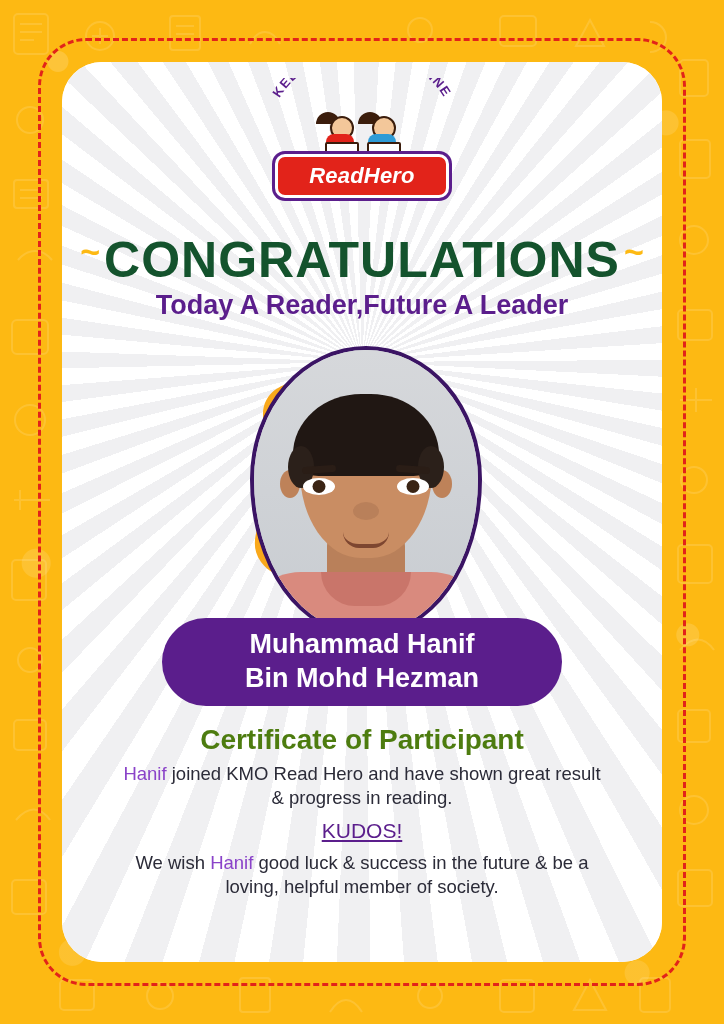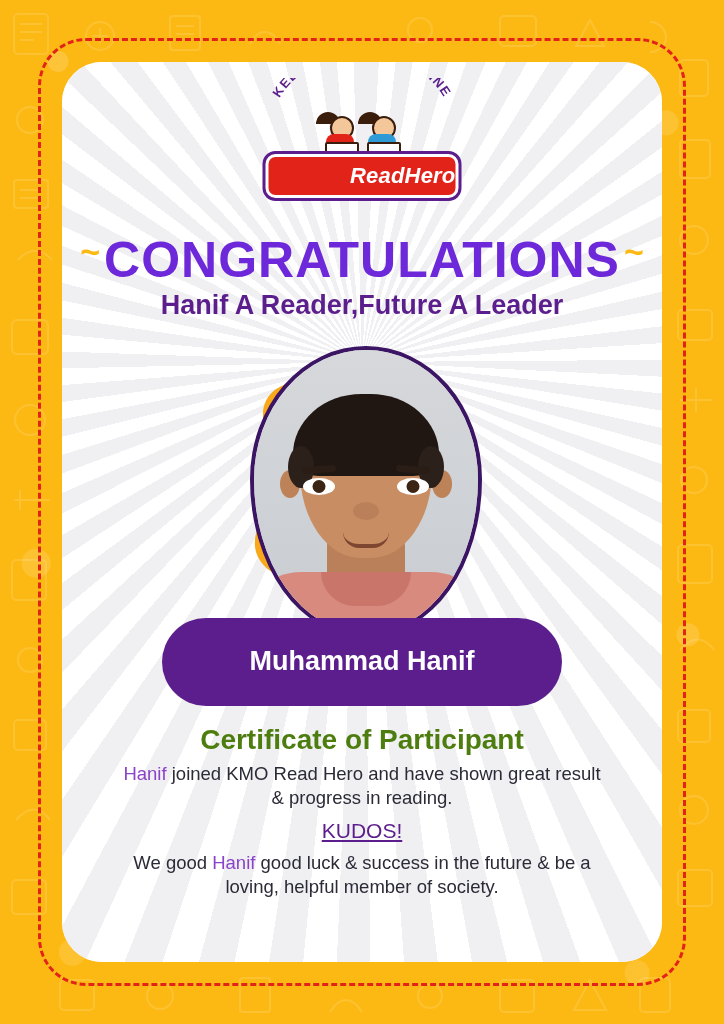--- a/index.html
+++ b/index.html
@@ -155,22 +155,21 @@
     transform: translateX(-50%);
     top: 76px;
     width: 168px;
     height: 38px;
     background: #E2231A;
     border: 3px solid #ffffff;
     border-radius: 10px;
     box-shadow: 0 0 0 3px #5B1E8C;
     display: flex;
     align-items: center;
-    justify-content: flex-end;
-    padding-left: 19px;
+    justify-content: center;
   }
   .logo-banner span {
     font-size: 22px;
     font-weight: bold;
     color: #ffffff;
     font-style: italic;
     letter-spacing: 0.2px;
   }
 
   
@@ -178,21 +177,21 @@
     position: absolute;
     top: 170px;
     left: 0;
     width: 100%;
     text-align: center;
   }
   .congrats {
     display: inline-block;
     font-size: 50px;
     font-weight: bold;
-    color: #6d28d9;
+    color: #14532d;
     letter-spacing: 1px;
     line-height: 1;
   }
   .swoosh {
     display: inline-block;
     color: #FDB913;
     font-size: 34px;
     font-weight: bold;
     vertical-align: 14px;
     margin: 0 4px;
@@ -398,21 +397,21 @@
           </div>
         </div>
         <div class="logo-banner">
           <span>ReadHero</span>
         </div>
       </div>
 
       <div class="congrats-row">
         <span class="swoosh">~</span><span class="congrats">CONGRATULATIONS</span><span class="swoosh">~</span>
       </div>
-      <div class="subtitle">Hanif A Reader,Future A Leader</div>
+      <div class="subtitle">Today A Reader,Future A Leader</div>
 
       <div class="photo-wrap">
         <svg class="blob-yellow" width="330" height="300" viewBox="0 0 330 300" aria-hidden="true">
           <path d="M70 92c-18-42 28-62 62-44 24 13 34-8 58-8 38 0 64 26 70 62 6 36-10 52-2 84 8 32-16 64-52 62-30-2-44-18-72-18-30 0-52 16-70-8-16-22 4-44 6-68 2-22-4-42 0-62z" fill="#F9A81A"></path>
         </svg>
         <div class="photo-ring">
           <div class="photo">
             <div class="bg-grey"></div>
             <div class="shirt"></div>
             <div class="neck"></div>
@@ -432,25 +431,26 @@
                 <div class="pupil"></div>
               </div>
             <div class="nose"></div>
             <div class="mouth"></div>
           </div>
         </div>
       </div>
 
       <div class="nameplate">
         <div>Muhammad Hanif</div>
+        <div>Bin Mohd Hezman</div>
       </div>
 
       <div class="cert-title">Certificate of Participant</div>
 
       <div class="body-text">
         <p><span class="hl">Hanif</span><span> joined KMO Read Hero and have shown great result &amp; progress in reading.</span></p>
         <p class="kudos">KUDOS!</p>
-        <p><span>We good </span><span class="hl">Hanif</span><span> good luck &amp; success in the future &amp; be a loving, helpful member of society.</span></p>
+        <p><span>We wish </span><span class="hl">Hanif</span><span> good luck &amp; success in the future &amp; be a loving, helpful member of society.</span></p>
       </div>
 
     </div>
   </div>
 </div>
 
 </body></html>

